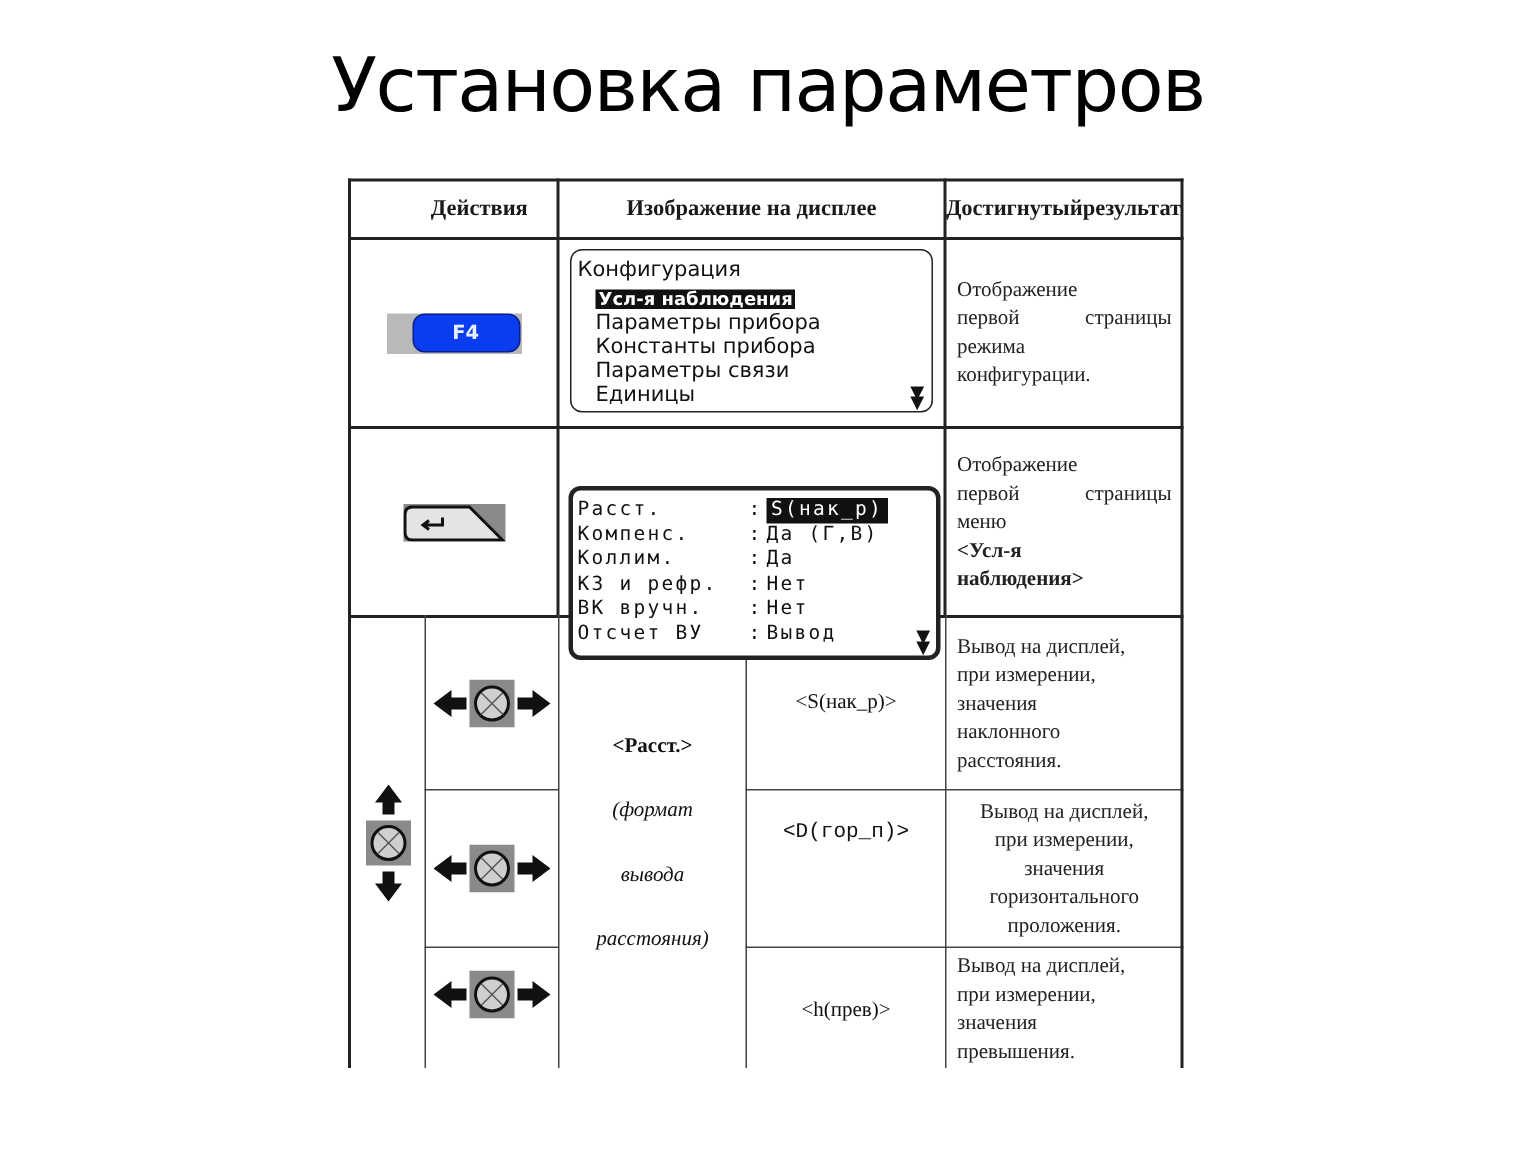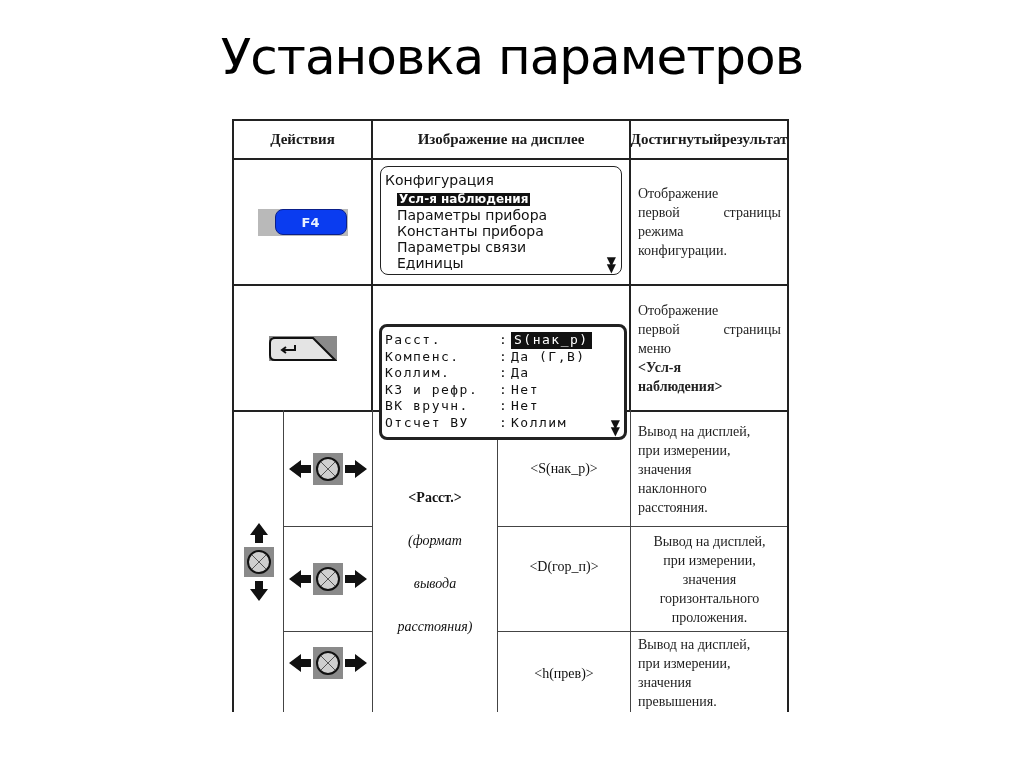--- a/index.html
+++ b/index.html
@@ -62,21 +62,21 @@
 
   <div class="vline" style="left:0;top:0;height:593px;"></div>
   <div class="vline" style="left:139px;top:0;height:293px;"></div>
   <div class="vline thin" style="left:140px;top:291px;height:302px;"></div>
   <div class="vline" style="left:397px;top:0;height:293px;"></div>
   <div class="vline thin" style="left:398px;top:291px;height:302px;"></div>
   <div class="vline thin" style="left:51px;top:291px;height:302px;"></div>
   <div class="vline thin" style="left:265px;top:291px;height:302px;"></div>
   <div class="vline" style="left:555px;top:0;height:593px;"></div>
 
-  <div class="cell hdr" style="left:2px;top:2px;width:137px;height:37px;">Действия</div>
+  <div class="cell hdr" style="left:19px;top:2px;width:137px;height:37px;">Действия</div>
   <div class="cell hdr" style="left:141px;top:2px;width:256px;height:37px;">Изображение на дисплее</div>
   <div class="cell hdr" style="left:399px;top:2px;width:156px;height:37px;flex-direction:row;">
     <span>Достигнутый</span>
     <span>результат</span>
   </div>
 
   <div class="cell center" style="left:2px;top:41px;width:137px;height:124px;">
     <div style="width:74px;height:27px;background:#b9b9b9;display:flex;align-items:center;justify-content:center;padding-left:16px;">
       <div style="width:70px;height:24px;background:#0a3cf0;border-radius:8px;border:1px solid #0a1f8a;display:flex;align-items:center;justify-content:center;color:#e8f0ff;font-family:'DejaVu Sans',sans-serif;font-weight:bold;font-size:13px;">
         <span>F4</span>
@@ -134,21 +134,21 @@
         <span class="v">Нет</span>
       </div>
       <div class="param-row">
         <span class="k">ВК вручн.</span>
         <span class="c">:</span>
         <span class="v">Нет</span>
       </div>
       <div class="param-row">
         <span class="k">Отсчет ВУ</span>
         <span class="c">:</span>
-        <span class="v">Коллим</span>
+        <span class="v">Вывод</span>
       </div>
     </div>
     <div class="dbl-arrow" style="right:4px;bottom:2px;line-height:7px;">▼<br>▼</div>
   </div>
   <div class="cell res" style="left:399px;top:167px;width:156px;height:124px;">
     <div>Отображение</div>
     <div class="just">первой страницы</div>
     <div>меню</div>
     <div style="font-weight:bold;">&lt;Усл-я</div>
     <div style="font-weight:bold;">наблюдения&gt;</div>
@@ -197,21 +197,21 @@
   </div>
 
   <div class="cell center mid" style="left:141px;top:293px;width:124px;height:300px;flex-direction:column;">
     <b>&lt;Расст.&gt;</b>
     <i>(формат</i>
     <i>вывода</i>
     <i>расстояния)</i>
   </div>
 
   <div class="cell center opt" style="left:266px;top:293px;width:132px;height:114px;">&lt;S(нак_р)&gt;</div>
-  <div class="cell center opt" style="left:266px;top:396px;width:132px;height:104px;">&lt;D(гор_п)&gt;</div>
+  <div class="cell center opt" style="left:266px;top:384px;width:132px;height:104px;font-family:Liberation Mono, monospace;">&lt;D(гор_п)&gt;</div>
   <div class="cell opt" style="left:266px;top:513px;width:132px;height:80px;display:flex;justify-content:center;padding-top:34px;">&lt;h(прев)&gt;</div>
 
   <div class="cell res" style="left:399px;top:293px;width:156px;height:114px;justify-content:center;">
     <div>Вывод на дисплей,</div>
     <div>при измерении,</div>
     <div>значения</div>
     <div>наклонного</div>
     <div>расстояния.</div>
   </div>
   <div class="cell res" style="left:399px;top:408px;width:156px;height:104px;text-align:center;justify-content:center;">

